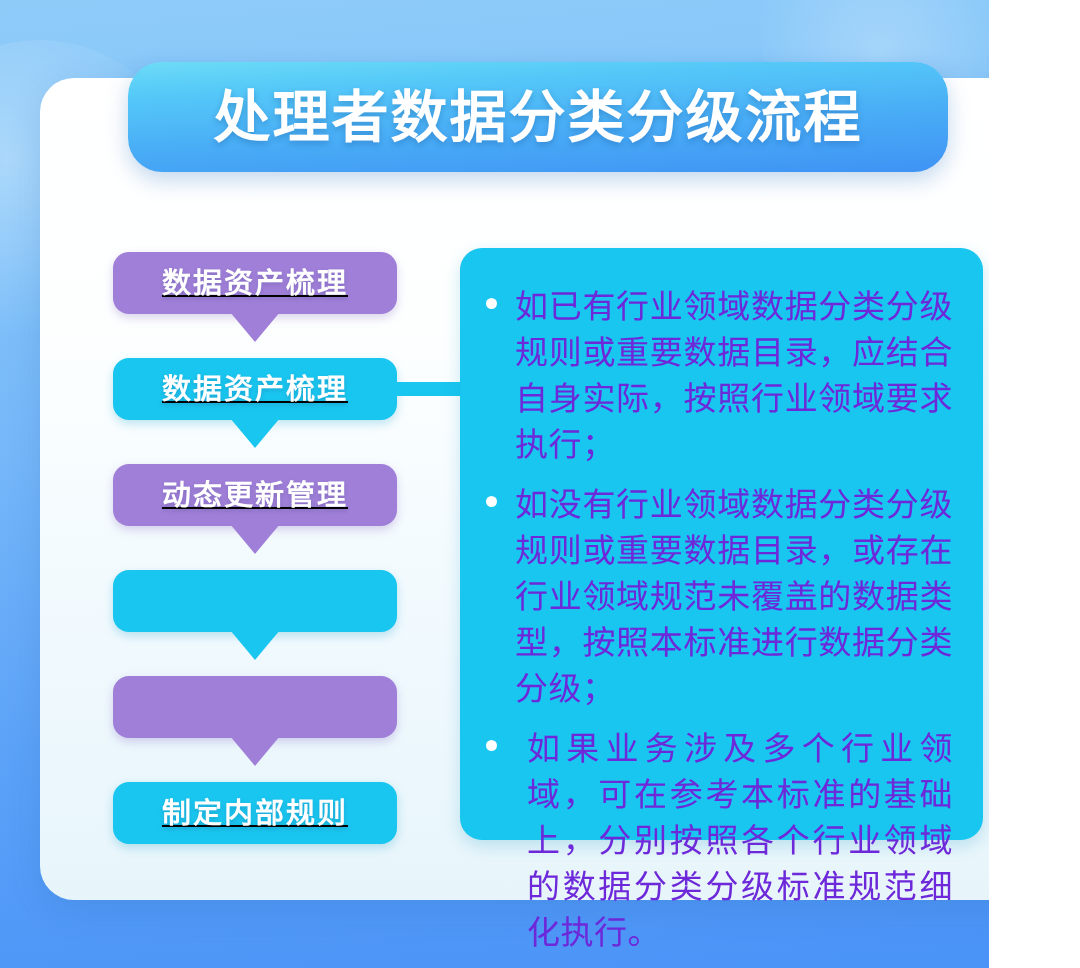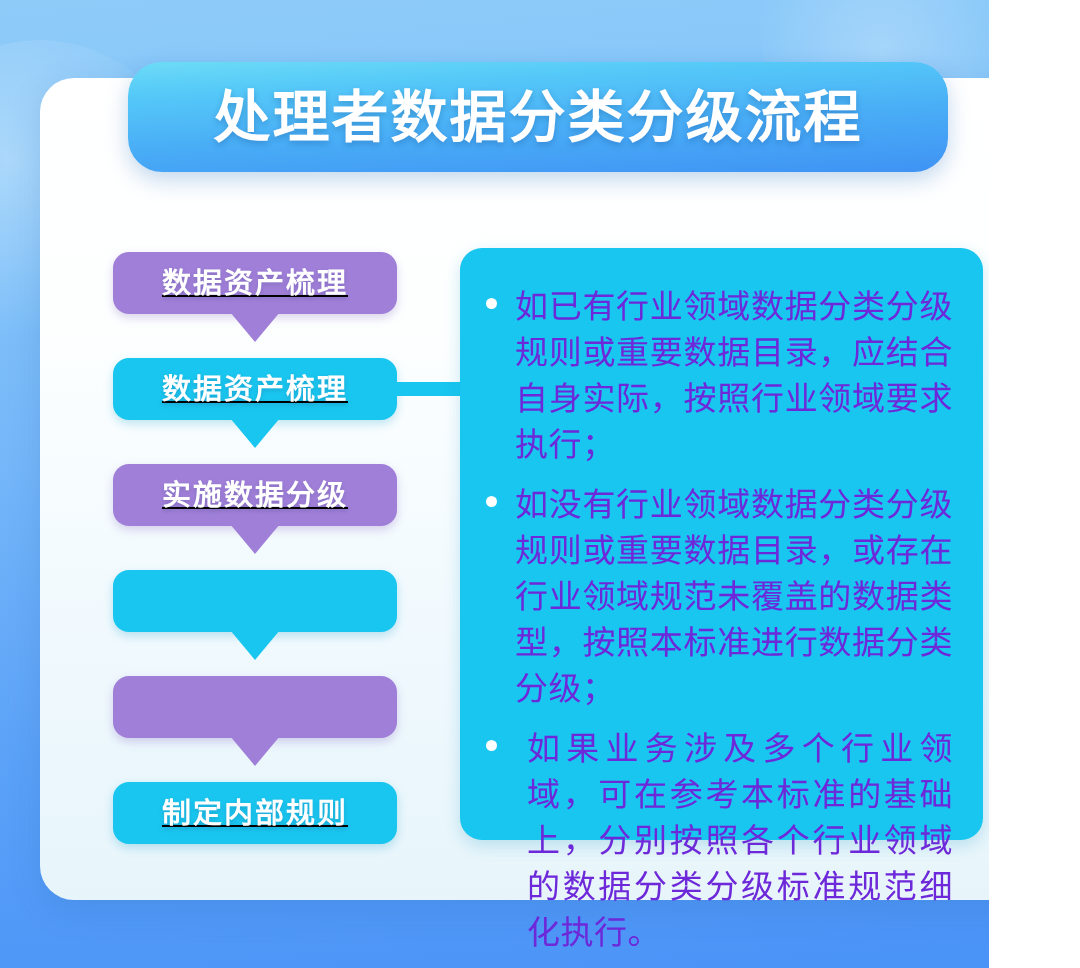--- a/index.html
+++ b/index.html
@@ -219,21 +219,21 @@
 
     <div class="flow-step cyan">
       <span class="step-label">数据资产梳理</span>
       <span class="notch"></span>
       <svg class="side-arrow" viewBox="0 0 175 38">
         <path d="M0 12 H132 V0 L175 19 L132 38 V26 H0 Z" fill="#19c6ef"></path>
       </svg>
     </div>
 
     <div class="flow-step purple">
-      <span class="step-label">实施数据分级</span>
+      <span class="step-label">动态更新管理</span>
       <span class="notch"></span>
     </div>
 
     <div class="flow-step cyan">
       <span class="notch"></span>
     </div>
 
     <div class="flow-step purple">
       <span class="notch"></span>
     </div>

